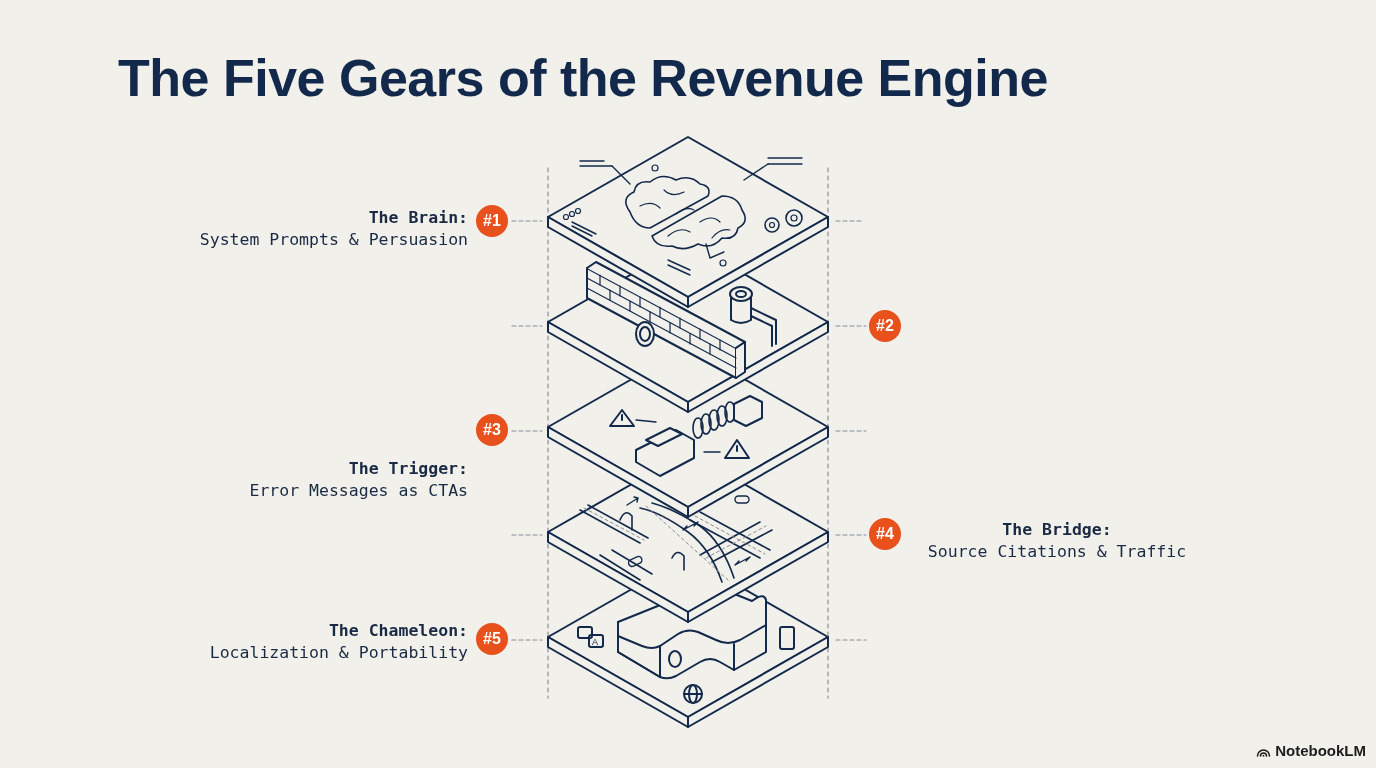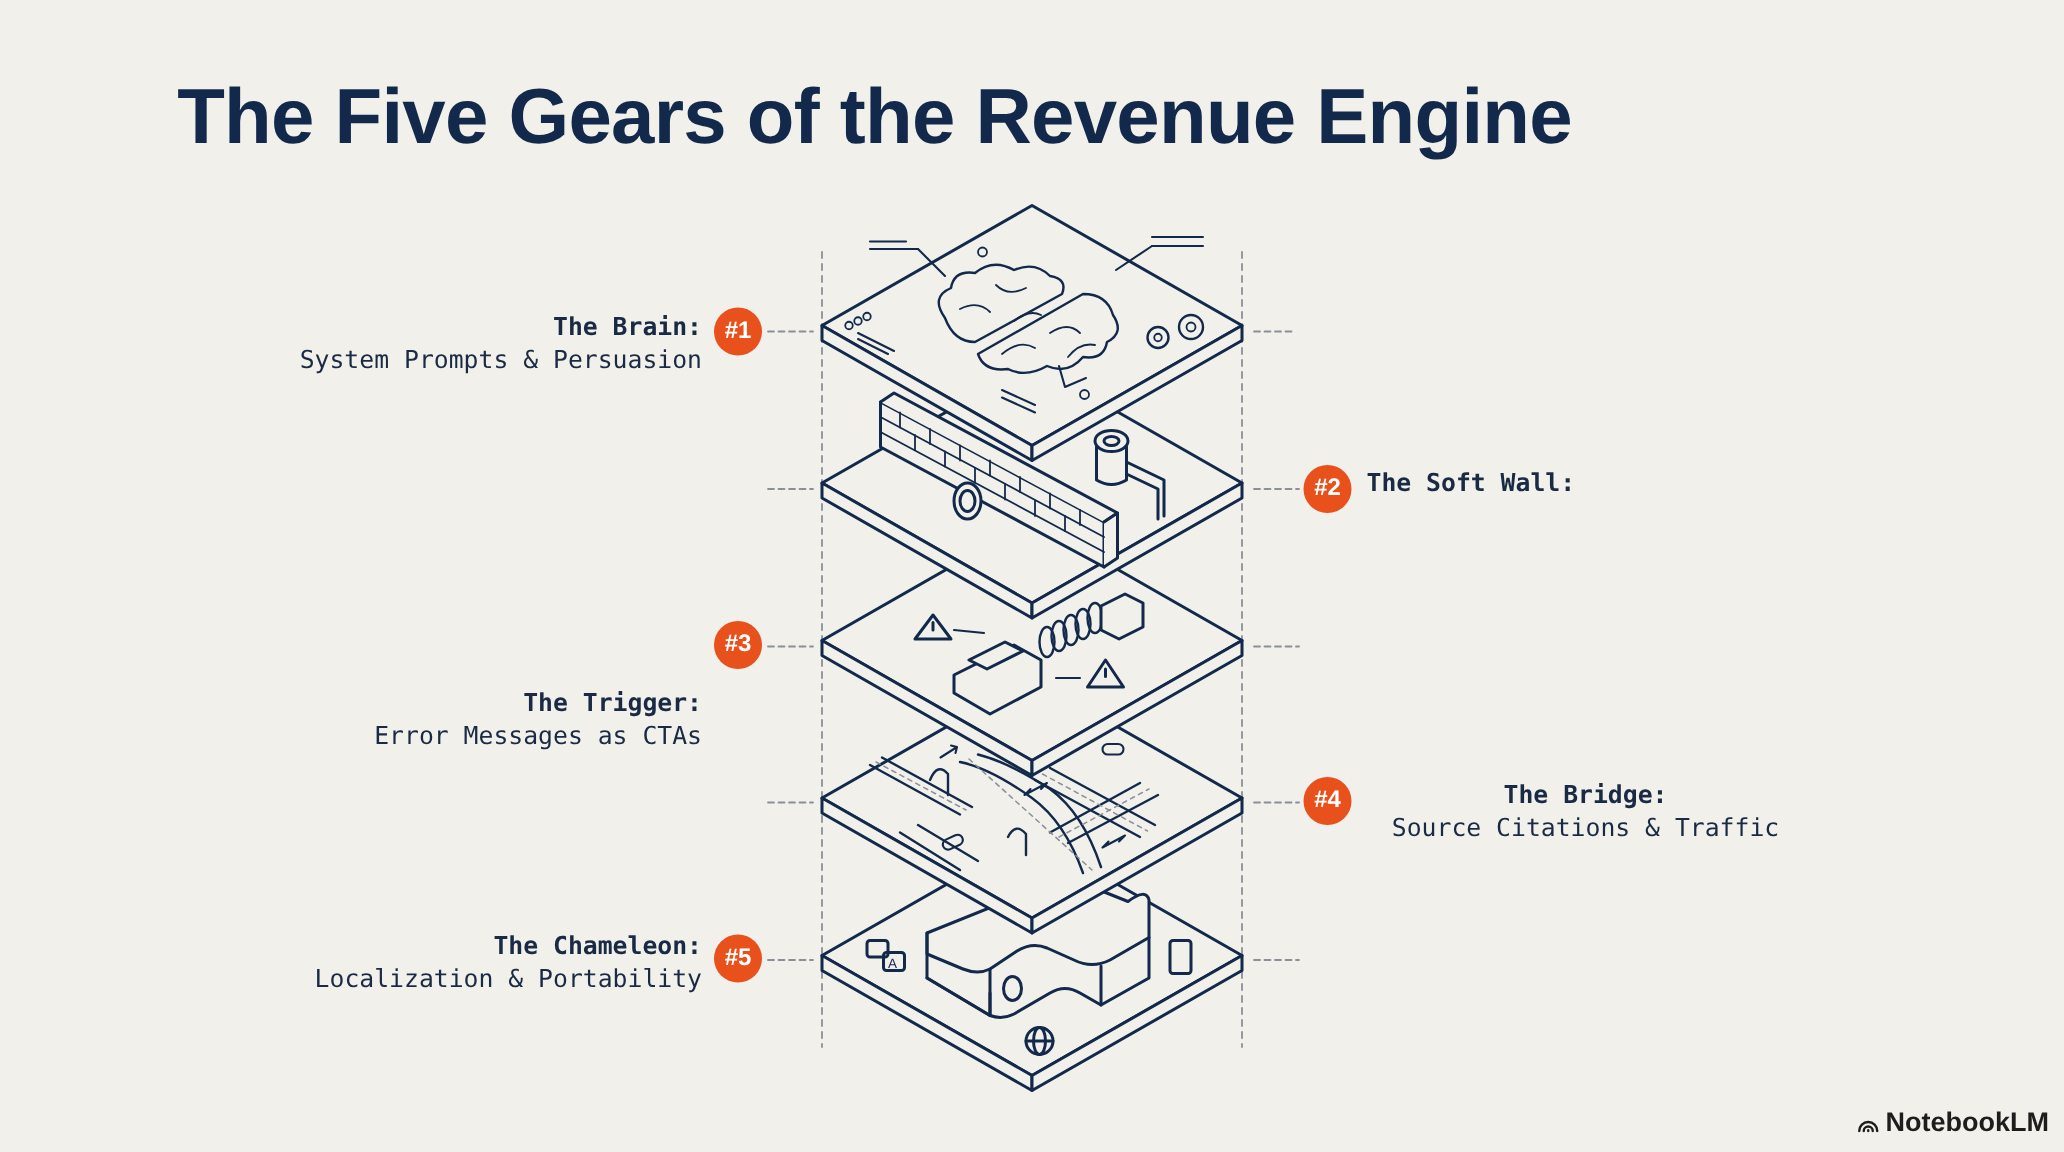--- a/index.html
+++ b/index.html
@@ -30,21 +30,21 @@
   .badge {
     position: absolute; width: 32px; height: 32px; border-radius: 50%;
     background: #e8501c; color: #ffffff;
     font-family: "Liberation Sans", "DejaVu Sans", sans-serif;
     font-weight: 700; font-size: 16px; line-height: 32px;
     text-align: center;
   }
   .brand {
     position: absolute; right: 10px; bottom: 9px;
     font-family: "Liberation Sans", "DejaVu Sans", sans-serif;
-    font-size: 18px; font-weight: 600; color: #1d1d1d;
+    font-size: 15px; font-weight: 600; color: #1d1d1d;
     display: flex; align-items: center; gap: 4px;
   }
   .brand svg { display: block; }
 </style>
 </head>
 <body>
 
 <div class="title">The Five Gears of the Revenue Engine</div>
 
 <svg class="diagram" width="1376" height="768" viewBox="0 0 1376 768" xmlns="http://www.w3.org/2000/svg" fill="none" stroke="#13294b" stroke-width="2" stroke-linejoin="round" stroke-linecap="round">
@@ -238,21 +238,20 @@
 </svg>
 
 <div class="label left" style="left:128px; top:207px;">
   <span class="head">The Brain:</span>
   <span class="sub">System Prompts &amp; Persuasion</span>
 </div>
 <div class="badge" style="left:476px; top:205px;">#1</div>
 
 <div class="badge" style="left:869px; top:310px;">#2</div>
 <div class="label right" style="left:911px; top:311px;">
-  <span class="head">The Soft Wall:</span>
 </div>
 
 <div class="label left" style="left:128px; top:415px;margin-top:43px;">
   <span class="head">The Trigger:</span>
   <span class="sub">Error Messages as CTAs</span>
 </div>
 <div class="badge" style="left:476px; top:414px;">#3</div>
 
 <div class="badge" style="left:869px; top:518px;">#4</div>
 <div class="label right" style="left:887px; top:519px;text-align:center;">

